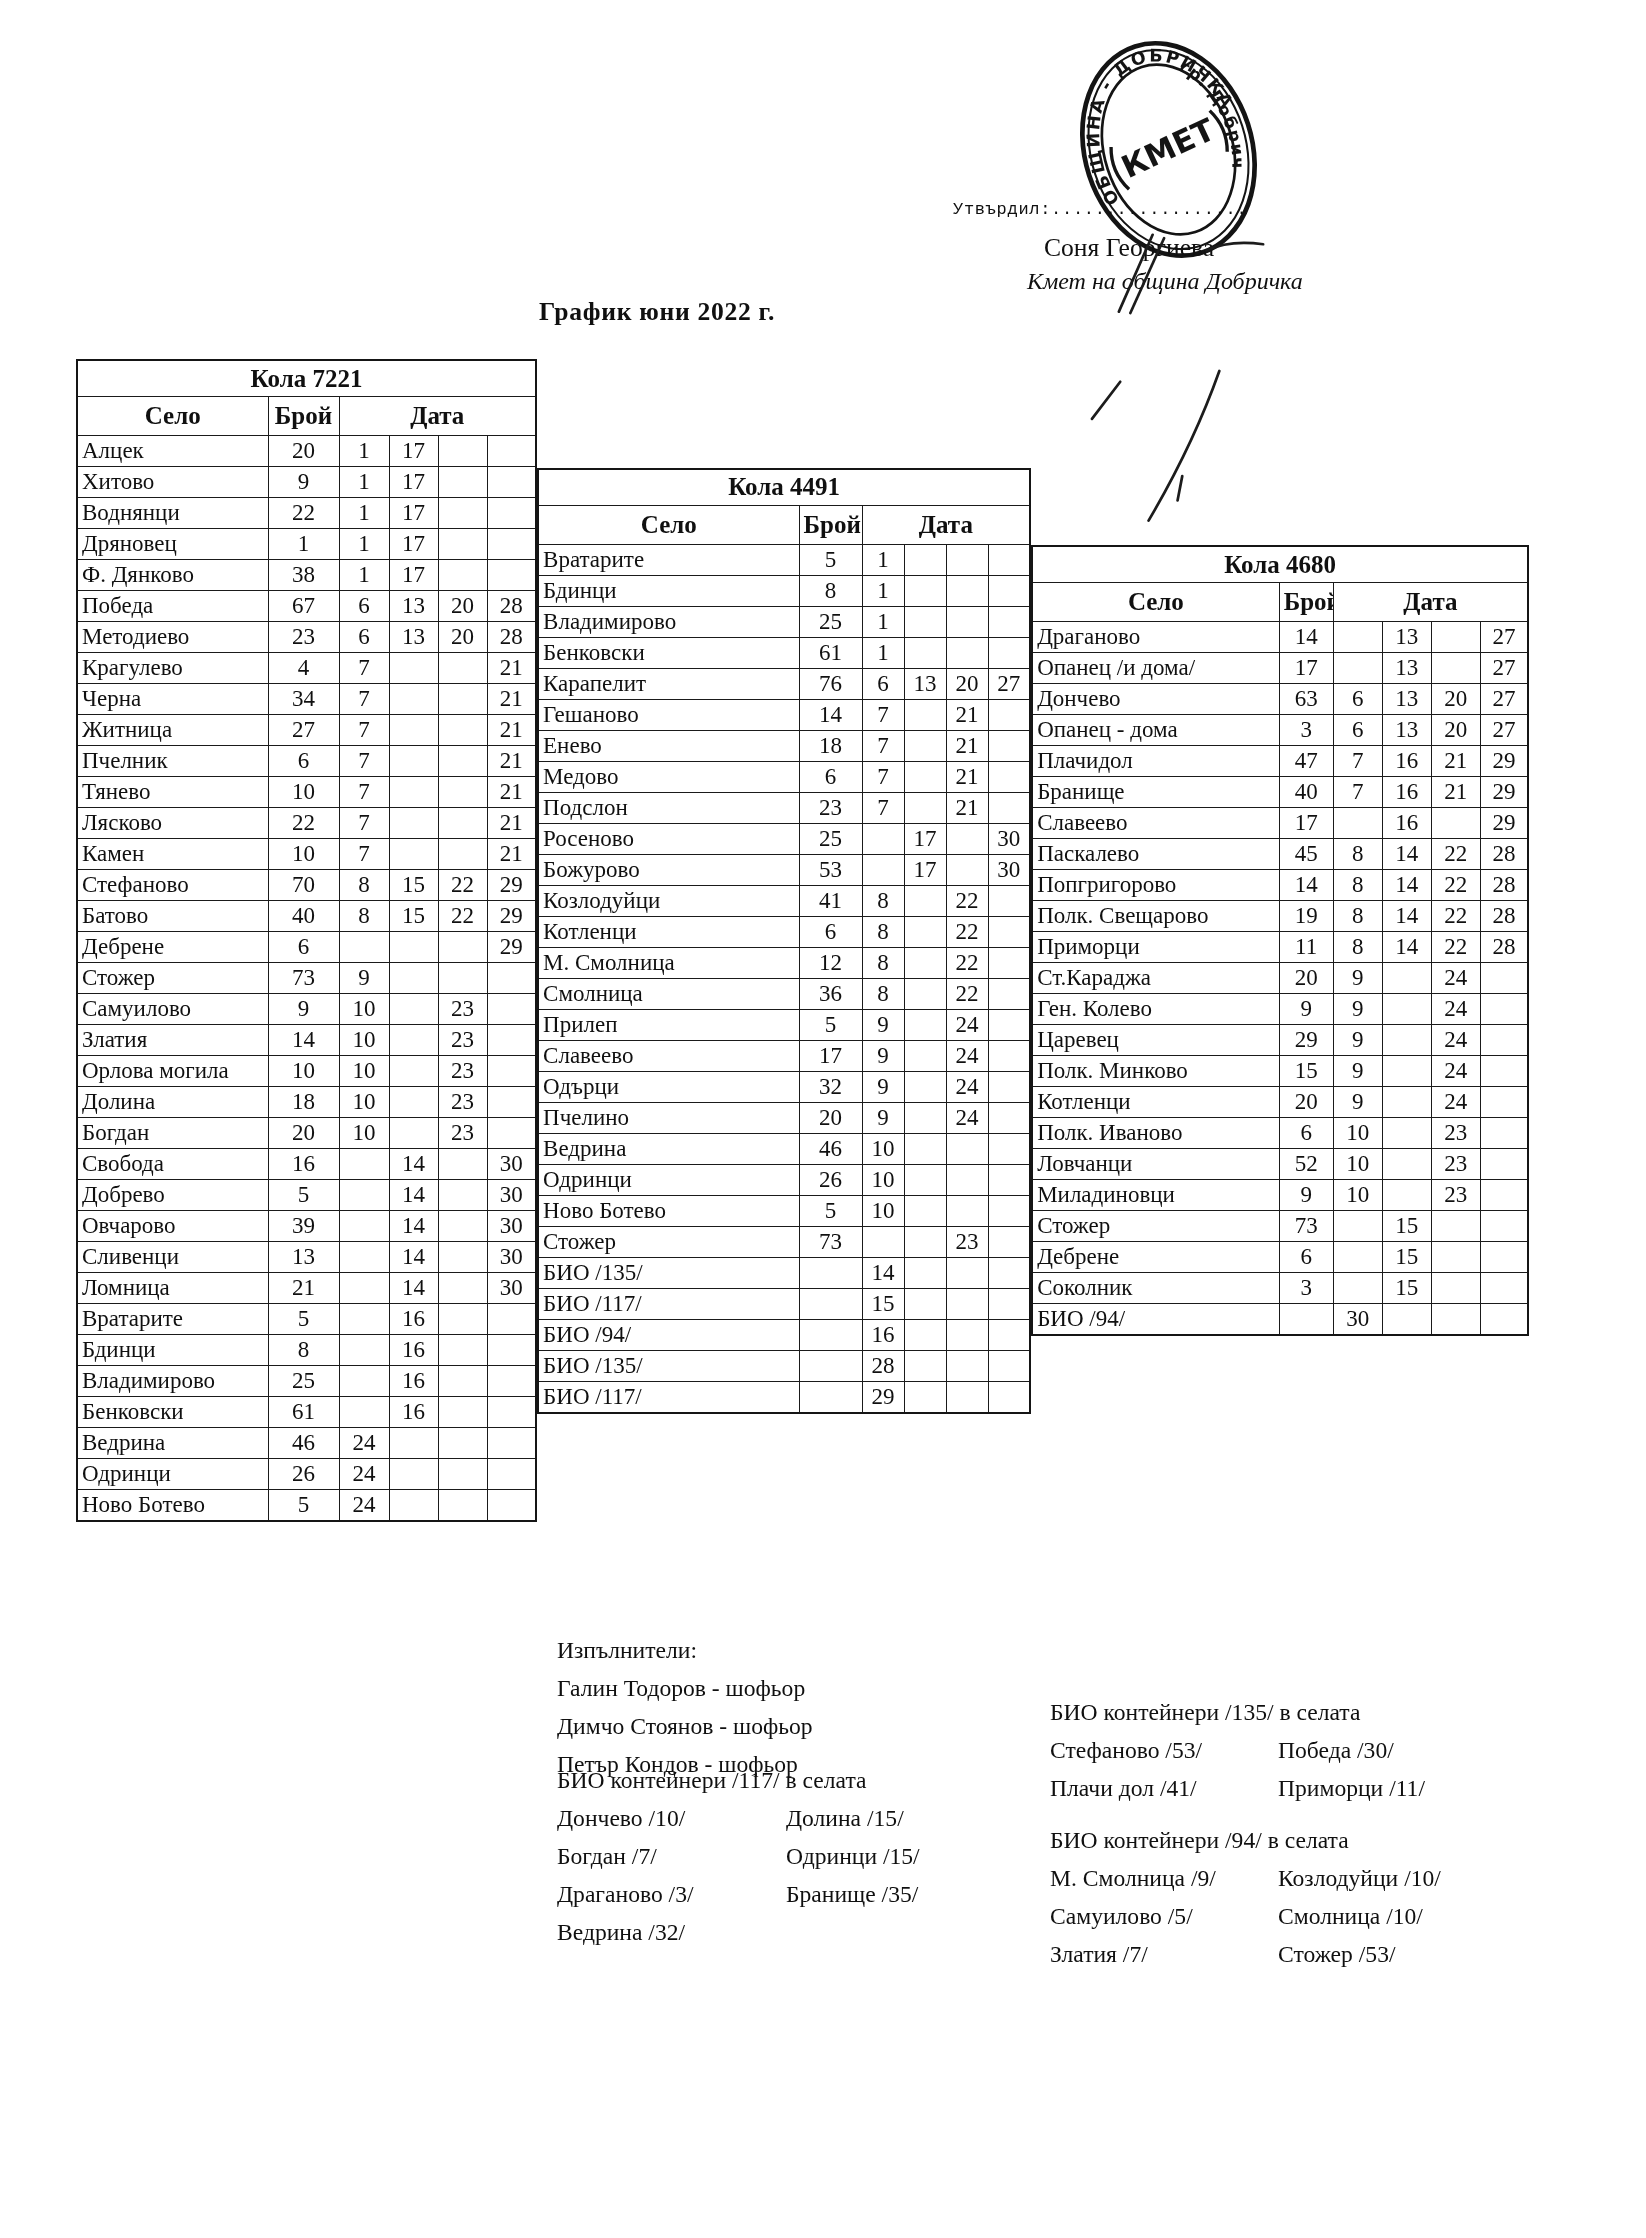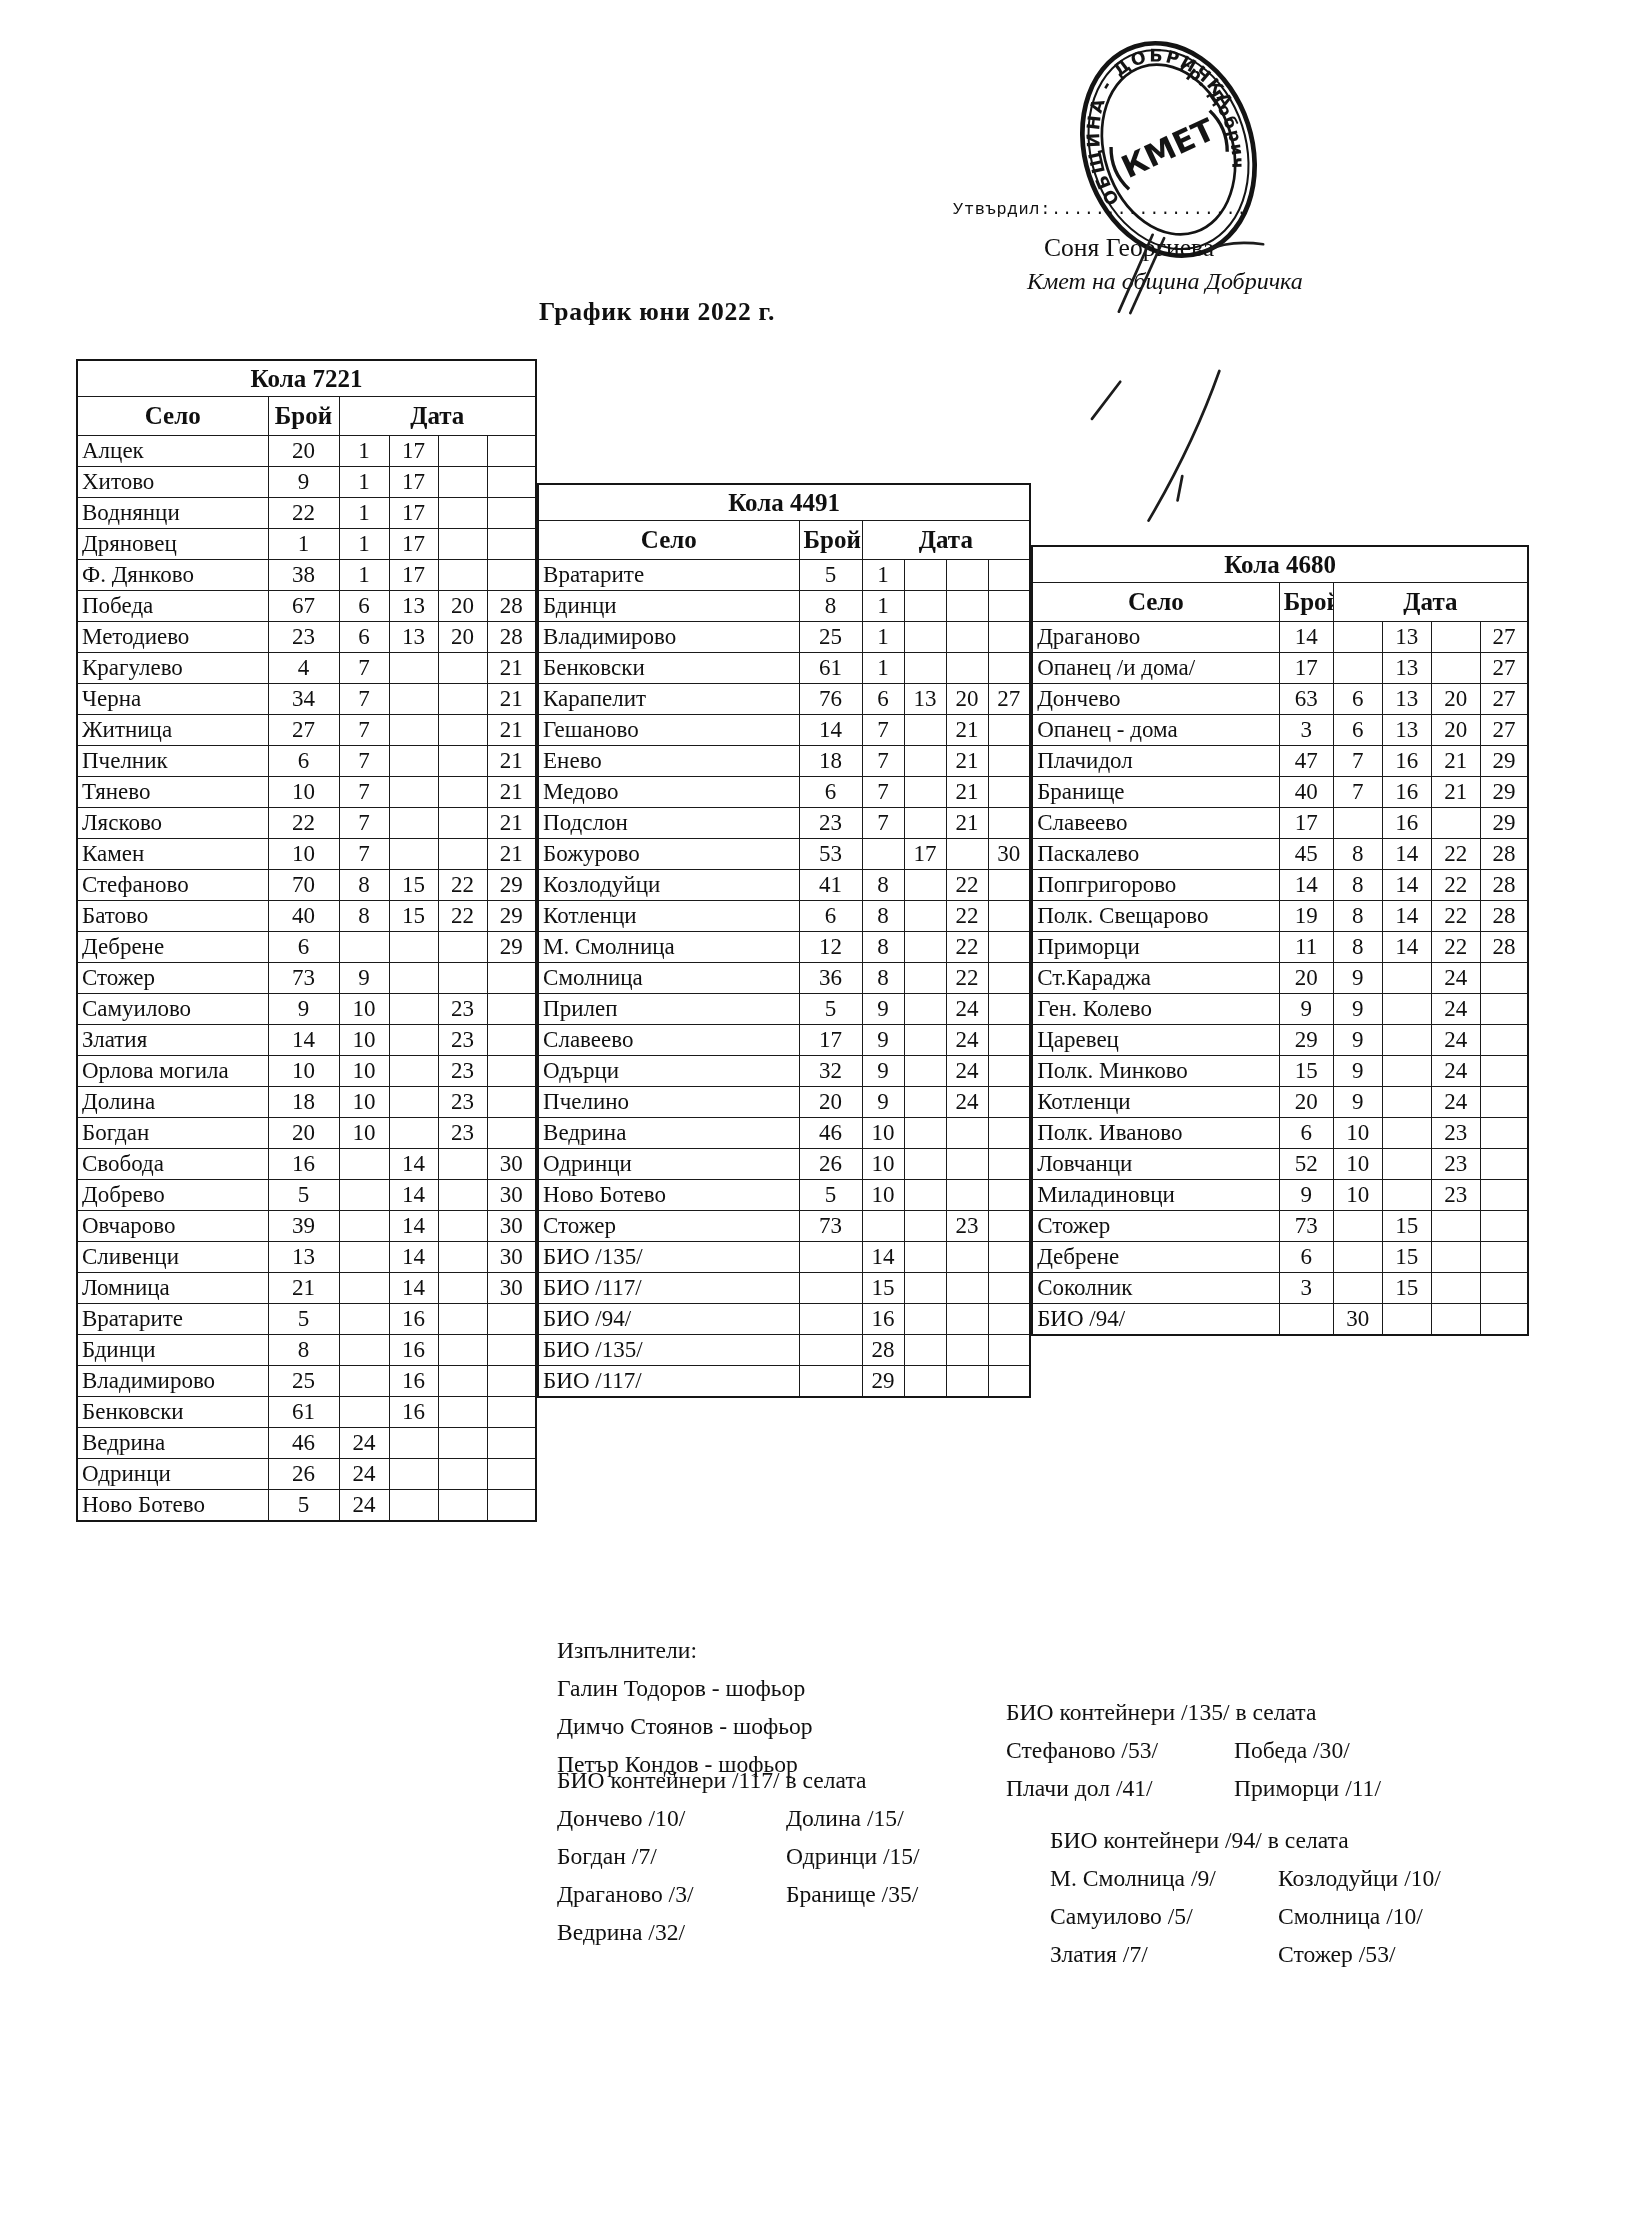--- a/index.html
+++ b/index.html
@@ -21,21 +21,21 @@
   th.ttl{font-size:25px;font-weight:700;text-align:center;height:35px;}
   tr.hdr th{font-size:25px;font-weight:700;text-align:center;height:38px;}
   table.sched td{font-size:23px;height:30px;}
   td.vl{text-align:left;}
   td.num{text-align:center;}
 
   
   .txtblock{position:absolute;font-size:23.6px;line-height:38px;}
   .performers{left:557px;top:1631px;}
   .bio117{left:557px;top:1761px;}
-  .bio135{left:1006px;top:1693px;}
+  .bio135{left:1050px;top:1693px;}
   .bio94{left:1050px;top:1821px;}
   .b-cols{display:flex;}
   .bio117 .b-left{width:229px;}
   .bio135 .b-left{width:228px;}
   .bio94  .b-left{width:228px;}
 
   
   .stamp{position:absolute;left:1064px;top:27px;width:209px;height:249px;}
   .ink{position:absolute;left:0;top:0;width:1646px;height:2239px;pointer-events:none;}
 </style>
@@ -460,20 +460,28 @@
           </tr>
           <tr>
             <td class="vl">Подслон</td>
             <td class="num">23</td>
             <td class="num">7</td>
             <td class="num"></td>
             <td class="num">21</td>
             <td class="num"></td>
           </tr>
           <tr>
+            <td class="vl">Росеново</td>
+            <td class="num">25</td>
+            <td class="num"></td>
+            <td class="num">17</td>
+            <td class="num"></td>
+            <td class="num">30</td>
+          </tr>
+          <tr>
             <td class="vl">Божурово</td>
             <td class="num">53</td>
             <td class="num"></td>
             <td class="num">17</td>
             <td class="num"></td>
             <td class="num">30</td>
           </tr>
           <tr>
             <td class="vl">Козлодуйци</td>
             <td class="num">41</td>

